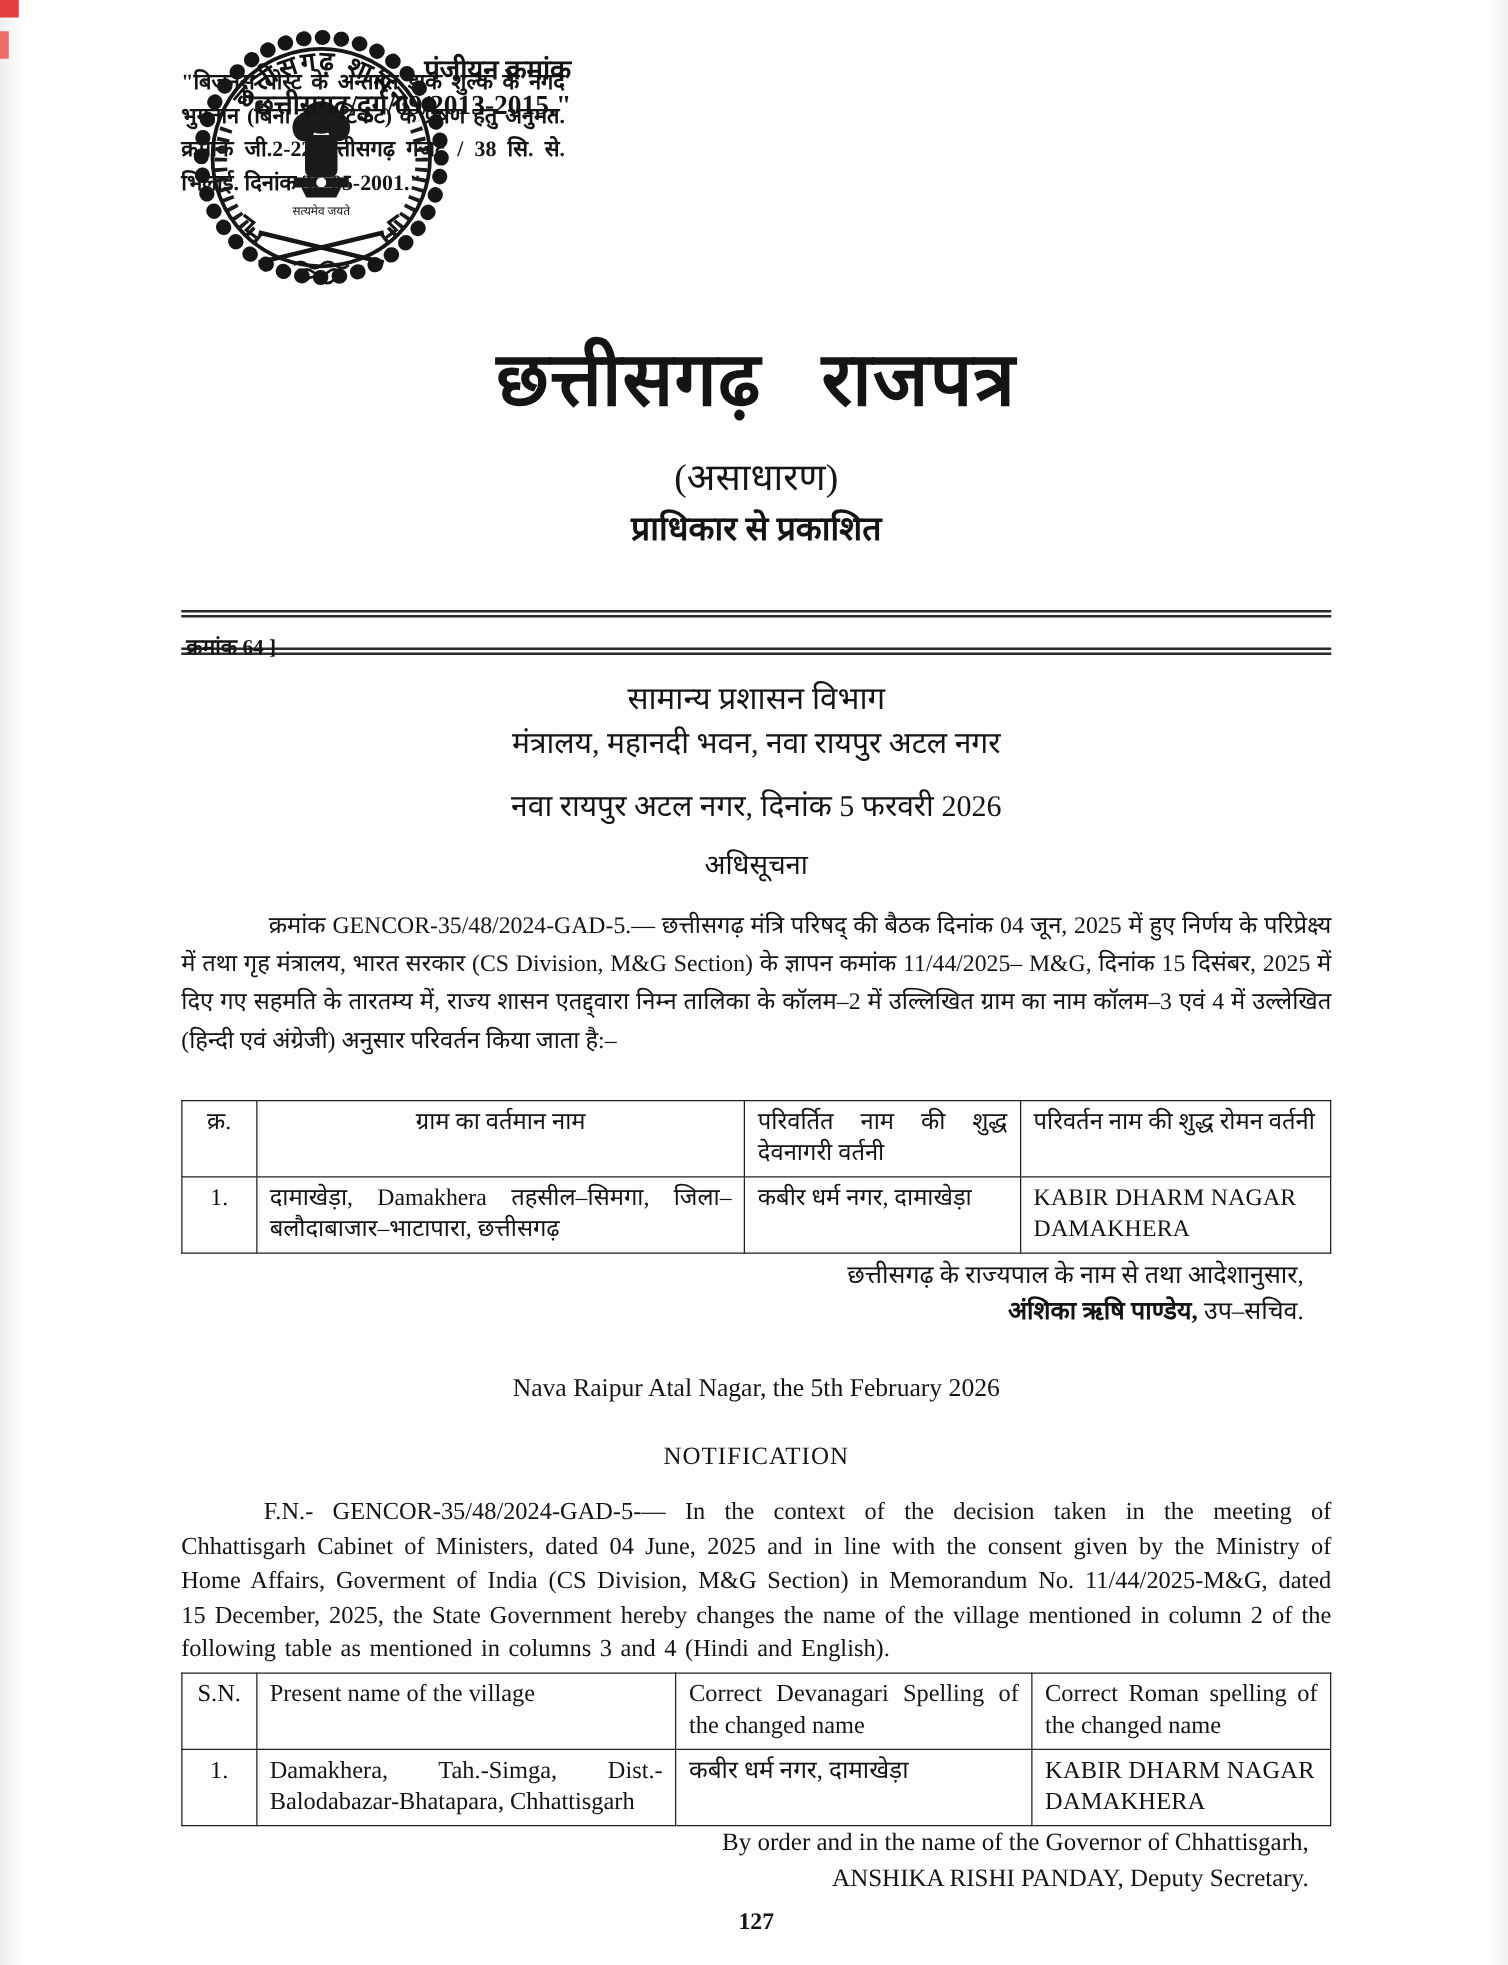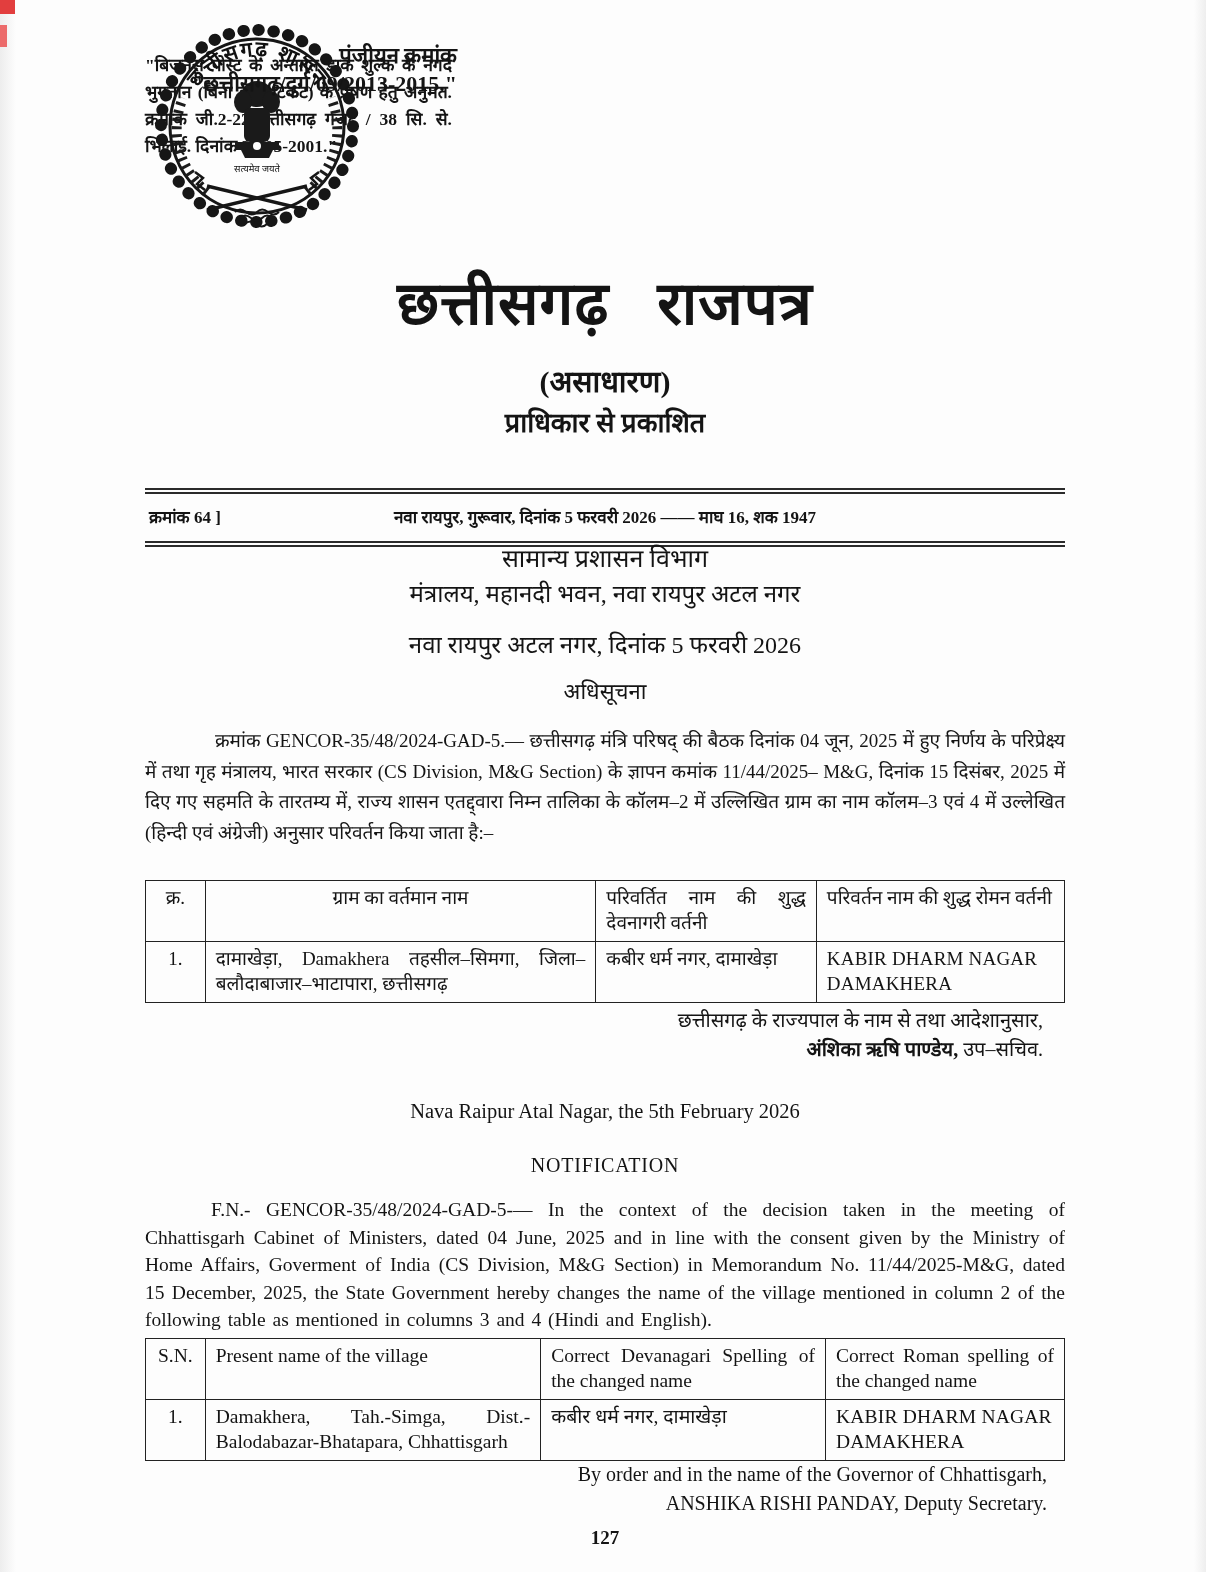--- a/index.html
+++ b/index.html
@@ -26,21 +26,21 @@
   .emblem-wrap { top:20px; left:348px; width:224px !important; height:216px; }
   .reg-block {
     top:42px; left:608px; width:312px !important;
     font-size:22px; font-weight:700; line-height:28px; text-align:right;
   }
 
   .gazette-title {
     top:260px; text-align:center; font-size:60px; font-weight:700;
     white-space:pre; letter-spacing:1px;
   }
-  .subtitle1 { top:360px; text-align:center; font-size:30px; font-weight:700; }
+  .subtitle1 { top:360px; text-align:center; font-size:30px; font-weight:400; }
   .subtitle2 { top:403px; text-align:center; font-size:27px; font-weight:700; }
 
   .issue-band {
     top:488px; border-top:6px double #2b2b2b; border-bottom:6px double #2b2b2b;
     padding:11px 0 13px 0; text-align:center; font-size:17px; font-weight:700;
   }
   .issue-number { position:absolute; left:4px; top:11px; font-weight:700; }
 
   .dept-line   { top:540px; text-align:center; font-size:25px; }
   .addr-line   { top:576px; text-align:center; font-size:24px; }
@@ -146,21 +146,20 @@
       <div>पंजीयन क्रमांक</div>
       <div>"छत्तीसगढ़/दुर्ग/09/2013-2015."</div>
     </div>
 
     <div class="gazette-title">छत्तीसगढ़   राजपत्र</div>
     <div class="subtitle1">(असाधारण)</div>
     <div class="subtitle2">प्राधिकार से प्रकाशित</div>
 
     <div class="issue-band">
       <span class="issue-number">क्रमांक 64 ]</span>
-      <span>नवा रायपुर, गुरूवार, दिनांक 5 फरवरी 2026 —— माघ 16, शक 1947</span>
     </div>
 
     <div class="dept-line">सामान्य प्रशासन विभाग</div>
     <div class="addr-line">मंत्रालय, महानदी भवन, नवा रायपुर अटल नगर</div>
     <div class="place-hi">नवा रायपुर अटल नगर, दिनांक 5 फरवरी 2026</div>
     <div class="heading-hi">अधिसूचना</div>
 
     <div class="body-hi">क्रमांक GENCOR-35/48/2024-GAD-5.— छत्तीसगढ़ मंत्रि परिषद् की बैठक दिनांक 04 जून, 2025 में हुए निर्णय के परिप्रेक्ष्य में तथा गृह मंत्रालय, भारत सरकार (CS Division, M&amp;G Section) के ज्ञापन कमांक 11/44/2025– M&amp;G, दिनांक 15 दिसंबर, 2025 में दिए गए सहमति के तारतम्य में, राज्य शासन एतद्द्वारा निम्न तालिका के कॉलम–2 में उल्लिखित ग्राम का नाम कॉलम–3 एवं 4 में उल्लेखित (हिन्दी एवं अंग्रेजी) अनुसार परिवर्तन किया जाता है:–</div>
 
     <table class="doc-table table-hi">

